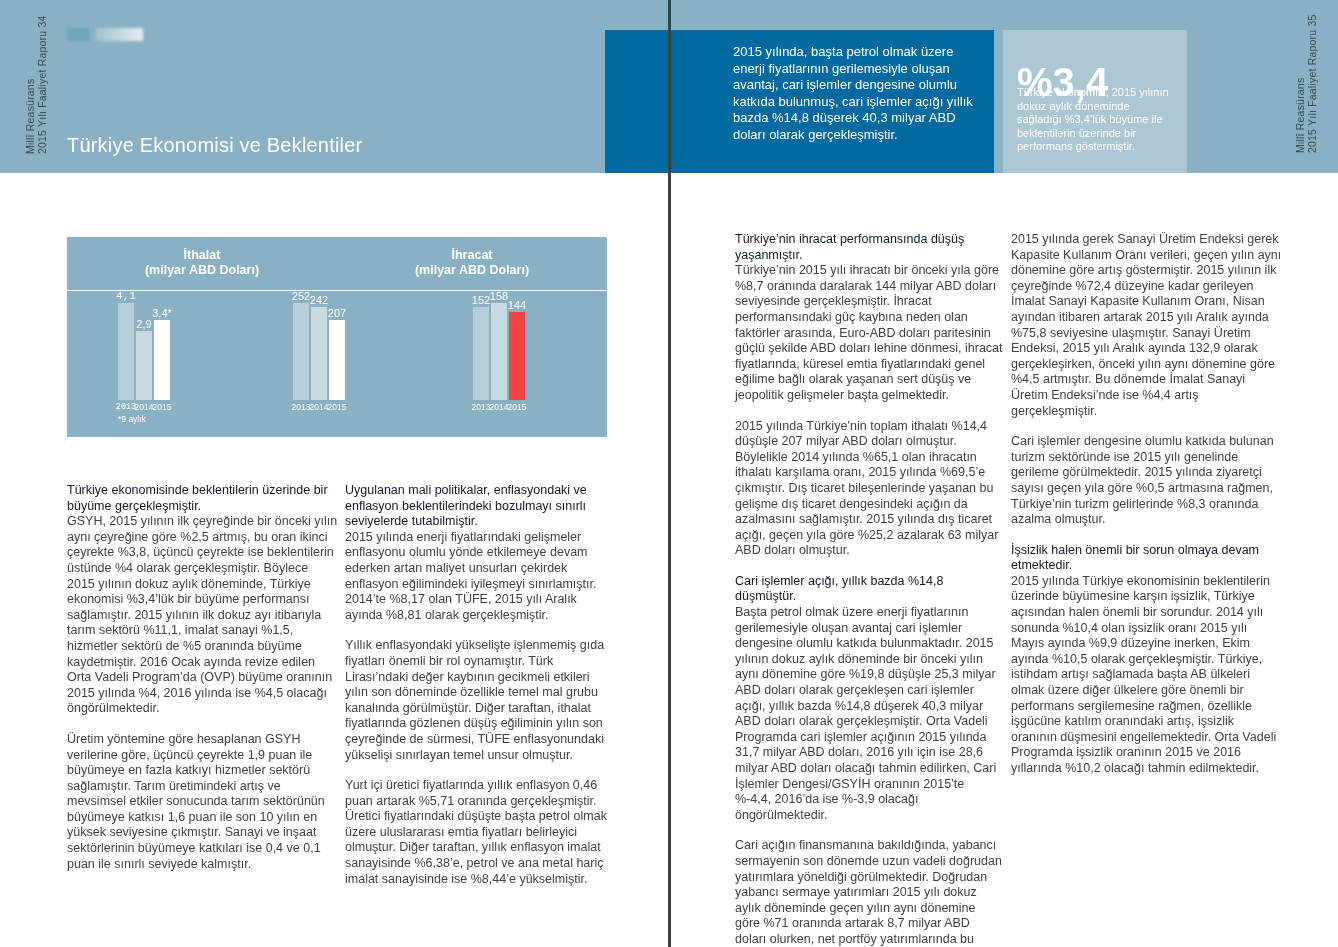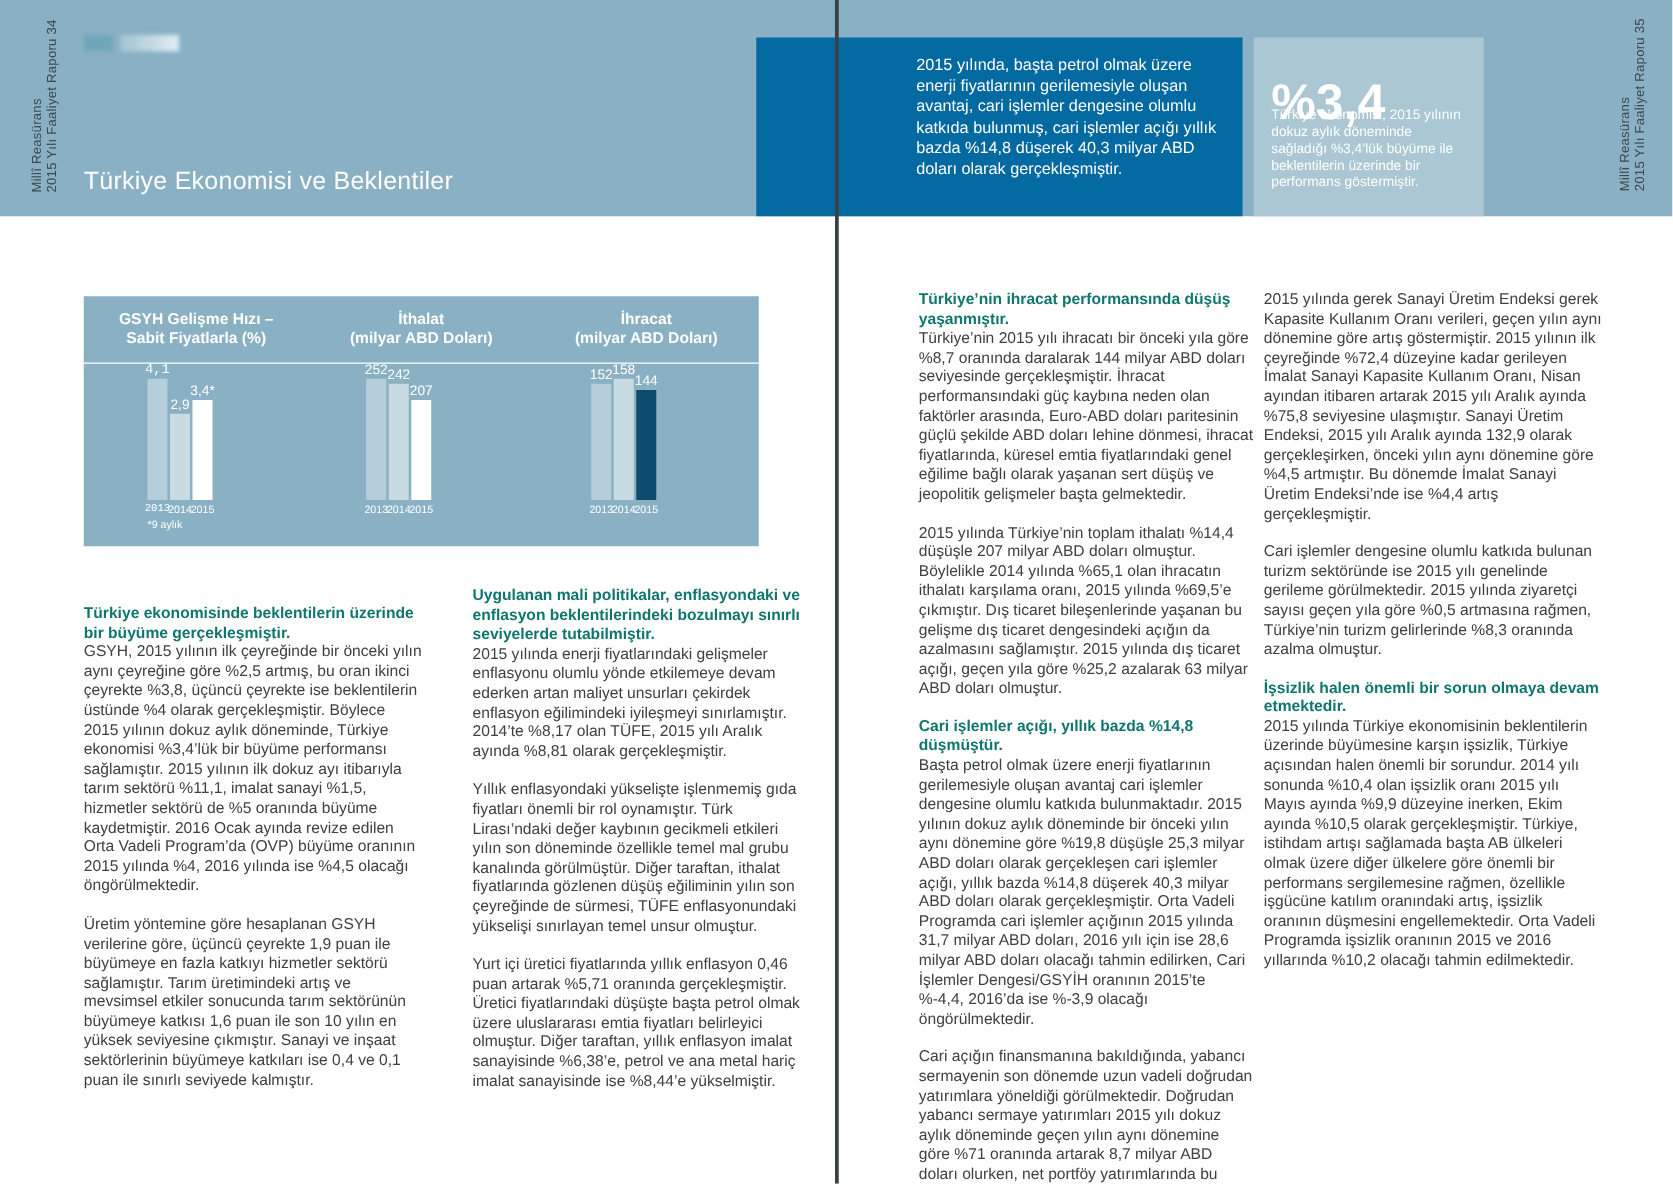--- a/index.html
+++ b/index.html
@@ -45,23 +45,23 @@
   .bar-value{position:absolute;bottom:100%;left:50%;transform:translateX(-50%);
     margin-bottom:1px;color:#ffffff;font-size:11px;white-space:nowrap;}
   .bar-year{position:absolute;top:100%;left:50%;transform:translateX(-50%);
     margin-top:2px;color:#ffffff;font-size:8.5px;white-space:nowrap;}
   .chart-footnote{position:absolute;top:calc(100% + 14px);left:0;
     color:#ffffff;font-size:8.5px;white-space:nowrap;}
 
   
   .col{position:absolute;color:#3f4042;font-size:12.5px;line-height:15.6px;}
   .col p{margin:0 0 15px 0;}
-  .col .bhead{color:#0f766e;font-weight:bold;margin:0;}
+  .col .bhead{color:#0f172a;font-weight:normal;margin:0;}
   .col-l1{left:67px;top:483px;width:272px;}
-  .col-l2{left:345px;top:469px;width:270px;margin-left:33px;}
+  .col-l2{left:345px;top:483px;width:270px;}
   .col-r1{left:735px;top:232px;width:268px;}
   .col-r2{left:1011px;top:232px;width:272px;}
 </style>
 </head>
 <body>
 
 <div class="band"></div>
 
 <div class="logo">
   <div class="lg-a"></div>
@@ -83,24 +83,20 @@
   <div>Millî Reasürans</div>
   <div>2015 Yılı Faaliyet Raporu 34</div>
 </div>
 <div class="vside vside-right">
   <div>Millî Reasürans</div>
   <div>2015 Yılı Faaliyet Raporu 35</div>
 </div>
 
 <div class="chart-panel">
   <div class="chart-headers">
-    <div class="hcol">
-      <div>GSYH Gelişme Hızı –</div>
-      <div>Sabit Fiyatlarla (%)</div>
-    </div>
     <div class="hcol">
       <div>İthalat</div>
       <div>(milyar ABD Doları)</div>
     </div>
     <div class="hcol">
       <div>İhracat</div>
       <div>(milyar ABD Doları)</div>
     </div>
   </div>
   <div class="bar-group" style="left:51px">
@@ -136,21 +132,21 @@
   <div class="bar-group" style="left:406px">
     <div class="chart-footnote"></div>
   <div class="bar" style="height: 93px; background: rgb(182, 206, 217);">
         <div class="bar-value">152</div>
         <div class="bar-year">2013</div>
       </div>
       <div class="bar" style="height: 97px; background: rgb(200, 219, 227);">
         <div class="bar-value">158</div>
         <div class="bar-year">2014</div>
       </div>
-      <div class="bar" style="height: 88px; background: #0c4a6e;">
+      <div class="bar" style="height: 88px; background: #ef4444;">
         <div class="bar-value">144</div>
         <div class="bar-year">2015</div>
       </div>
     </div>
 </div>
 
 <div class="spine"></div>
 
 <div class="col col-l1">
   <p class="bhead">Türkiye ekonomisinde beklentilerin üzerinde bir büyüme gerçekleşmiştir.</p>

